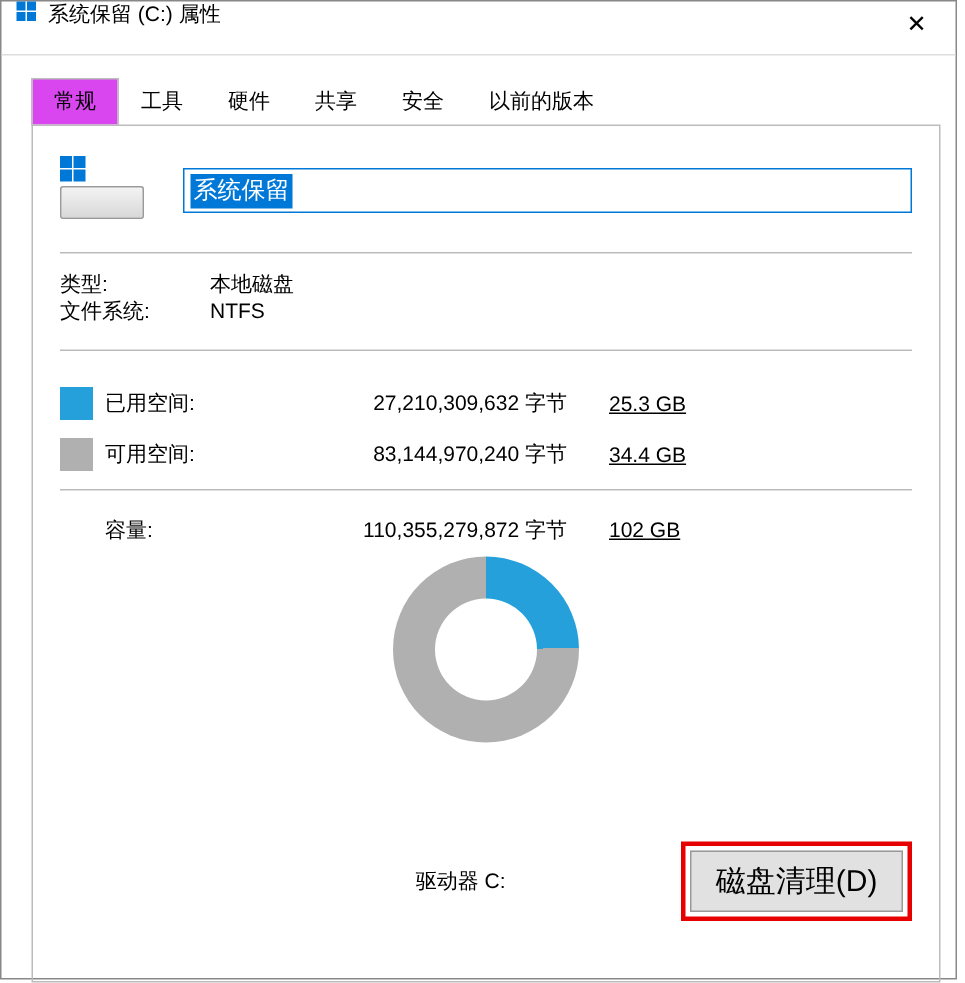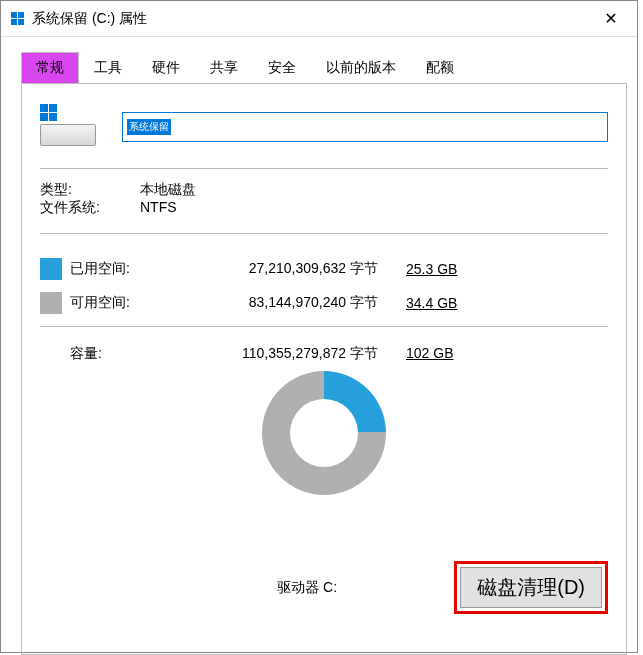--- a/index.html
+++ b/index.html
@@ -1,35 +1,35 @@
 <!DOCTYPE html>
 <html><head>
   <meta charset="utf-8">
   <style>
     * { box-sizing: border-box; margin: 0; padding: 0; }
     body { font-family: "Microsoft YaHei", "Segoe UI", sans-serif; font-size: 13px; background: #fff; width: 643px; height: 655px; overflow: hidden; }
     .window { border: 1px solid #888; width: 638px; height: 653px; background: #fff; position: relative; }
-    .titlebar { height: 36px; display: flex; align-items: center; padding: 0 4px 0 10px; border-bottom: 1px solid #ddd; }
+    .titlebar { height: 36px; display: flex; align-items: flex-start; padding: 0 4px 0 10px; border-bottom: 1px solid #ddd; }
     .titlebar .win-icon { display: flex; flex-direction: column; gap:1px; margin-right:8px; }
     .titlebar .win-icon .row{display:flex;gap:1px;}
     .titlebar .win-icon .sq{width:6px;height:6px;background:#0078d7;}
     .titlebar .title { flex: 1; font-size: 14px; }
     .titlebar .close { width: 44px; height: 30px; display:flex; align-items:center; justify-content:center; font-size:16px; font-family: Arial; }
     .tabstrip { display:flex; margin: 14px 10px 0 20px; position: relative; }
     .tab { padding: 6px 14px; font-size: 14px; border:1px solid transparent; position:relative; top:1px; cursor:default;}
     .tab.active { border:1px solid #bbb; border-bottom:1px solid #fff; background:#d946ef;}
     .tab-panel { border:1px solid #bbb; margin: 0 10px 10px 20px; padding: 20px 18px 18px 18px; height: 572px; position: relative;}
     .header-row { display:flex; align-items:center; gap:22px; margin-bottom: 18px;}
     .drive-icon { width:60px; height:46px; position:relative; }
     .drive-icon .logo { position:absolute; left:0; top:0; display:flex; flex-direction:column; gap:1px;}
     .drive-icon .logo .r{display:flex;gap:1px;}
     .drive-icon .logo .s{width:8px;height:8px;background:#0078d7;}
     .drive-icon .disk { position:absolute; left:0; top:20px; width:56px; height:22px; background:linear-gradient(#f3f3f3,#d8d8d8); border:1px solid #999; border-radius:2px;}
     .name-field { flex:1; height:30px; border:1px solid #0078d7; display:flex; align-items:center; padding:0 4px;}
-    .name-field .sel { color:#fff; background:#0078d7; padding:1px 2px; font-size:10px;}
+    .name-field .sel { color:#fff; background:#0078d7; padding:1px 2px; font-size:16px;}
     .hr { border:none; border-top:1px solid #bbb; margin: 0 0 12px 0; }
     .info-grid { display:grid; grid-template-columns: 100px 1fr; row-gap: 0; margin-bottom: 16px; font-size:14px;}
     .space-block { margin-bottom: 12px; margin-top: 24px; }
     .space-row { display:grid; grid-template-columns: 30px 120px 200px 100px; align-items:center; margin-bottom: 12px; font-size:14px;}
     .sq-used { width:22px; height:22px; background:#26a0da; }
     .sq-free { width:22px; height:22px; background:#b0b0b0; }
     .bytes { text-align:right; padding-right: 12px;}
     .gb { text-align:left; padding-left: 16px; text-decoration: underline;}
     .cap-row { display:grid; grid-template-columns: 150px 200px 100px; font-size:14px; margin: 18px 0 0 0;}
     .cap-row .bytes{text-align:right;}
@@ -61,21 +61,20 @@
     <span class="close">✕</span>
   </div>
 
   <div class="tabstrip">
     <div class="tab active">常规</div>
     <div class="tab">工具</div>
     <div class="tab">硬件</div>
     <div class="tab">共享</div>
     <div class="tab">安全</div>
     <div class="tab">以前的版本</div>
-    <div class="tab">配额</div>
   </div>
 
   <div class="tab-panel">
     <div class="header-row">
       <div class="drive-icon">
         <span class="logo">
             <span class="r">
               <span class="s"></span>
               <span class="s"></span>
             </span>

